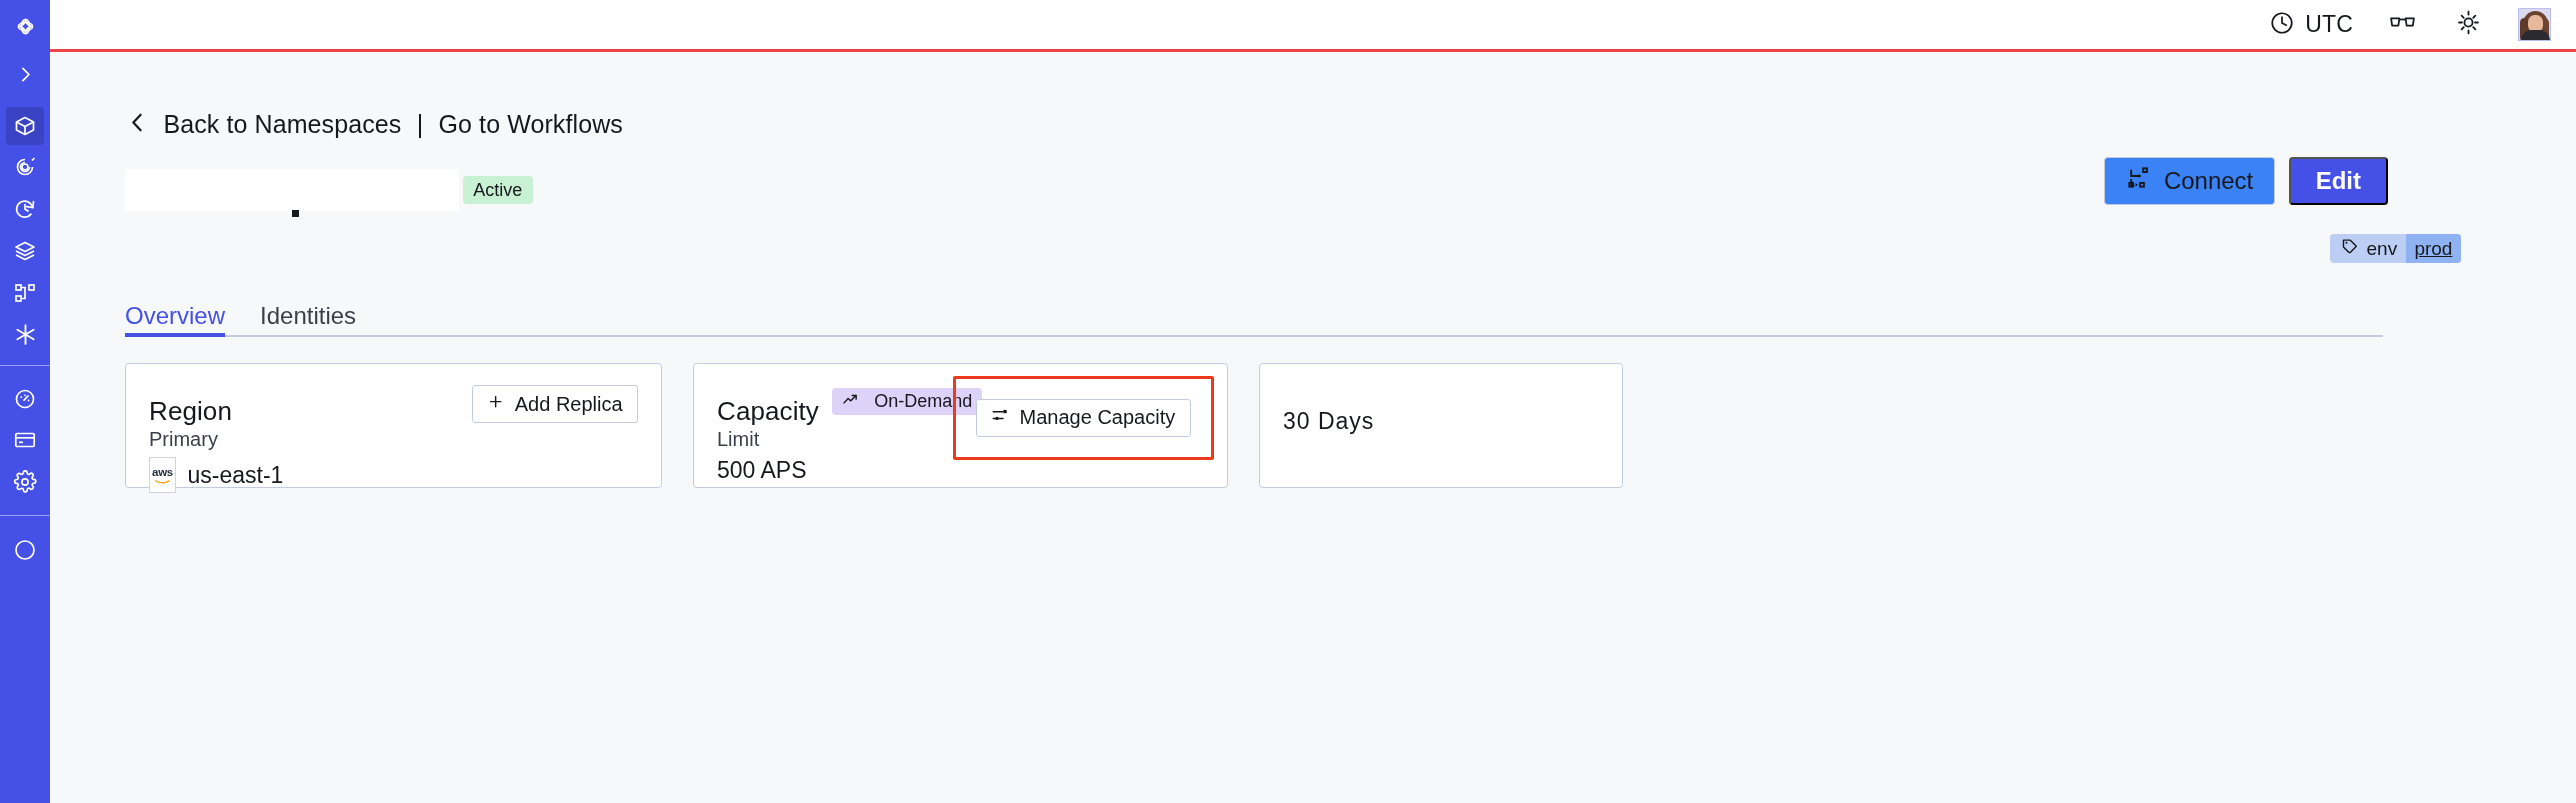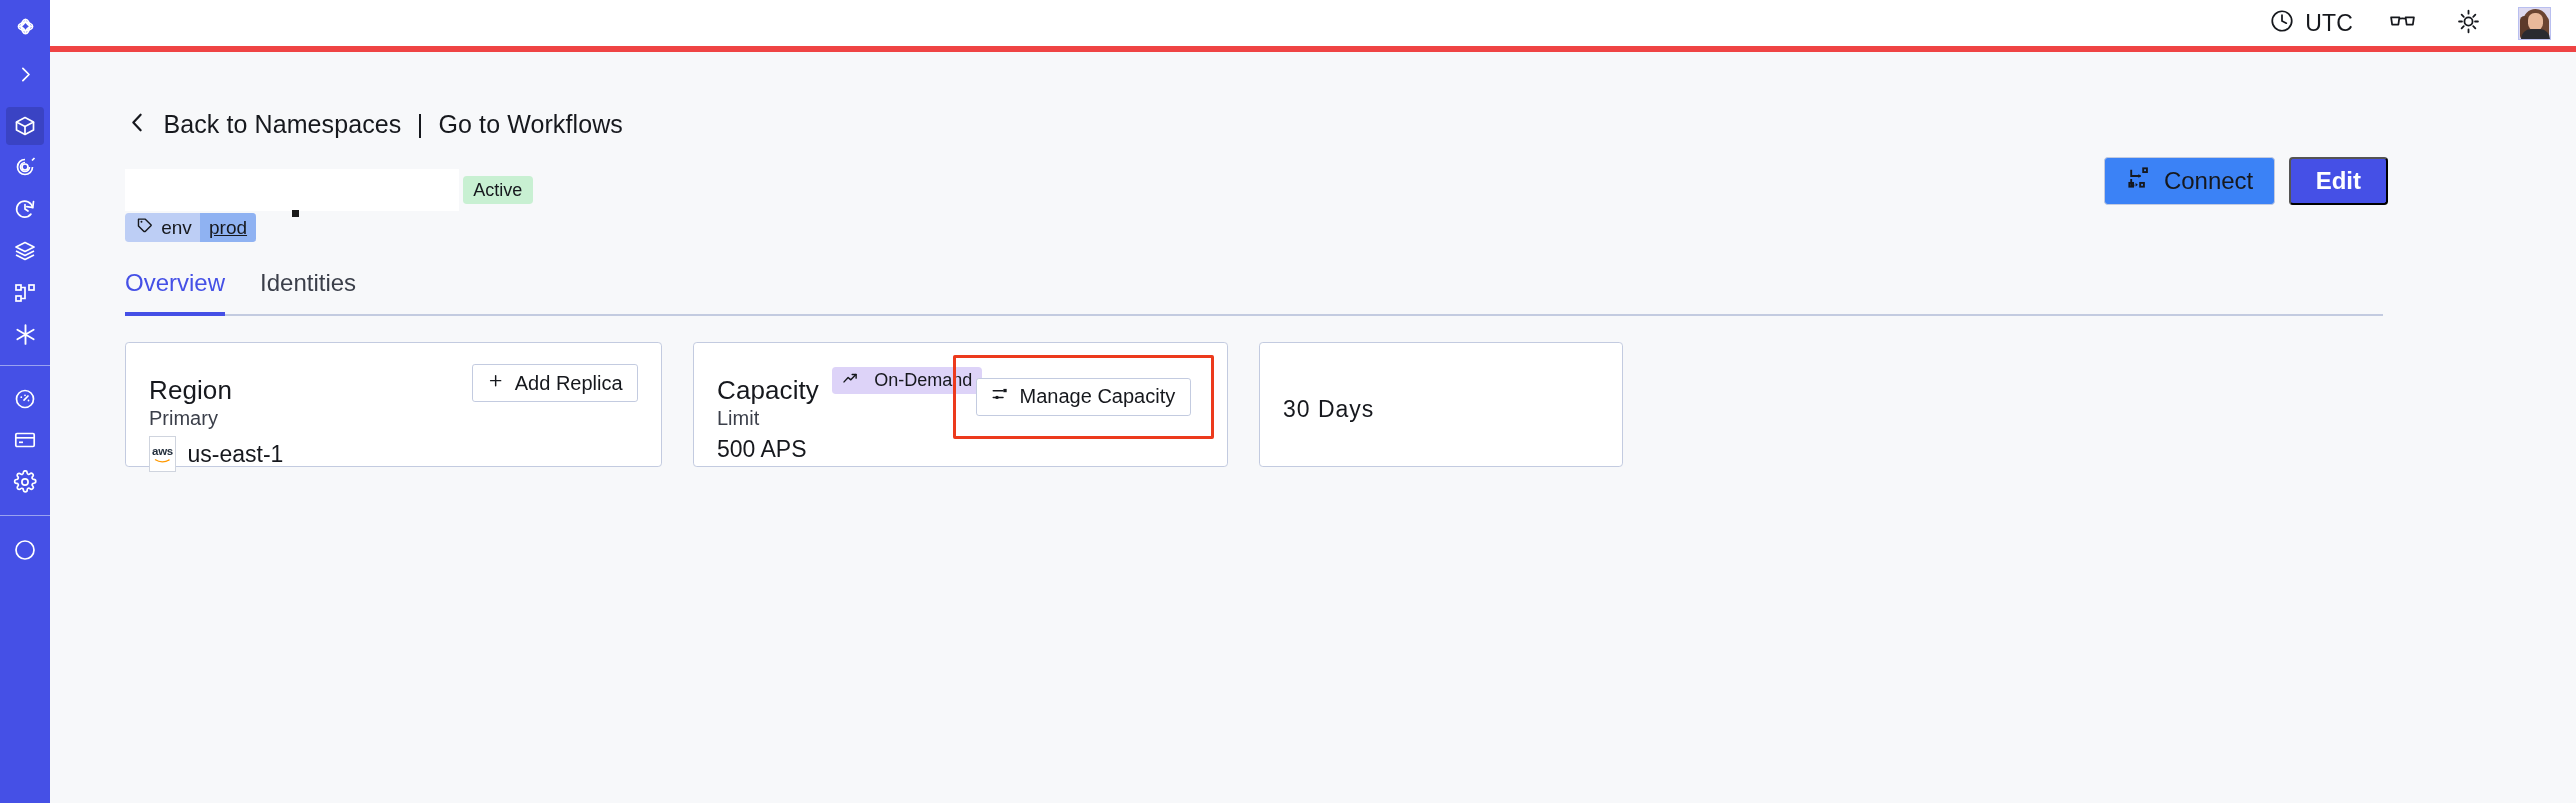--- a/index.html
+++ b/index.html
@@ -29,21 +29,21 @@
     width: 50px; height: 1px; background: #9aa2f0; flex: 0 0 auto;
   }
   .sb-gap-sm { height: 11.5px; flex: 0 0 auto; }
   .sb-gap-xs { height: 3.8px; flex: 0 0 auto; }
 
   
   .right { flex: 1 1 auto; height: 804px; display: flex; flex-direction: column; min-width: 0; }
 
   .topbar {
     height: 52px; flex: 0 0 52px; background: #ffffff;
-    border-bottom: 6px solid #ef4444;
+    border-bottom: 3px solid #ef4444;
     display: flex; align-items: center; justify-content: flex-end;
     padding-right: 25px; gap: 33px;
   }
   .tz { display: flex; align-items: center; gap: 10.5px; }
   .tz-label { font-size: 23px; color: #16181d; letter-spacing: 0.2px; }
   .top-icon { display: flex; align-items: center; justify-content: center; width: 33px; height: 33px; }
   .avatar {
     width: 33px; height: 33px; border: 1px solid #b9bff0;
     background: #ddd9ef; overflow: hidden; position: relative; flex: 0 0 auto;
   }
@@ -93,31 +93,31 @@
     border-radius: 3.8px; display: flex; align-items: center; gap: 13.4px;
     padding: 0 21px; font-size: 24px; color: #16181d; white-space: nowrap;
   }
   .btn-edit {
     height: 48px; background: #4550e6; color: #ffffff; border-radius: 3.8px;
     display: flex; align-items: center; justify-content: center;
     padding: 0 25px; font-size: 24px; white-space: nowrap; font-weight: bold;
   }
 
   
-  .tag-row { margin-top: 1px; height: 29px; display: flex; }
+  .tag-row { margin-top: 22px; height: 29px; display: flex; justify-content: flex-end; }
   .tag-chip {
     display: inline-flex; align-items: center; background: #bdcef5;
     border-radius: 3.8px; height: 29px; overflow: hidden;
   }
   .tag-key { display: flex; align-items: center; gap: 7.7px; padding: 0 8.6px 0 10.5px; font-size: 19px; color: #16181d; }
   .tag-val { background: #8fb2f2; padding: 0 8.6px; height: 29px; display: flex; align-items: center; font-size: 19px; color: #16181d; text-decoration: underline; }
 
   
   .tabs { margin-top: 31px; display: flex; align-items: flex-end; gap: 35px; height: 42px; position: relative; }
-  .tab { font-size: 24px; color: #3b3f4a; padding-bottom: 18px; position: relative; }
+  .tab { font-size: 24px; color: #3b3f4a; padding-bottom: 6px; position: relative; }
   .tab.active { color: #4550e6; }
   .tab.active:after {
     content: ""; position: absolute; left: 0; right: 0; bottom: -1px;
     height: 3.8px; background: #4550e6;
   }
   .tab-rule { position: absolute; left: 0; width: 2258px; bottom: -1px; height: 1.9px; background: #c3cbe0; z-index: 0; }
 
   
   .cards { display: flex; gap: 31px; margin-top: 27px; }
   .card {
@@ -129,21 +129,21 @@
   .card-w3 { width: 364px; }
   .card-head { display: flex; align-items: center; gap: 13.4px; height: 33px; }
   .card-title { font-size: 26px; color: #16181d; font-weight: 400; letter-spacing: 0.1px; margin-top: 20px; }
   .badge-ondemand {
     background: #ddd3f8; color: #16181d; border-radius: 3.8px;
     display: inline-flex; align-items: center; gap: 16px;
     padding: 3.8px 9.6px 4.8px; font-size: 18px; line-height: 1;
   }
   .card-sub { font-size: 20px; color: #3b3f4a; margin-top: 9.6px; }
   .card-val { font-size: 23px; color: #16181d; margin-top: 6.7px; display: flex; align-items: center; gap: 11.5px; }
-  .card-val-ret { font-size: 23px; color: #16181d; margin-top: 32px; letter-spacing: 1px; }
+  .card-val-ret { font-size: 23px; color: #16181d; margin-top: 23px; letter-spacing: 1px; }
 
   .card-btn {
     position: absolute; right: 23px; top: 21px;
     height: 38px; background: #ffffff; border: 1px solid #c3cbe0; border-radius: 2.9px;
     display: flex; align-items: center; gap: 10.5px; padding: 0 14.4px;
     font-size: 20px; color: #16181d; white-space: nowrap;
   }
   .highlight-box {
     position: absolute; right: 13.4px; top: 11.5px;
     border: 3.8px solid #ec3a1c; border-radius: 1.9px;

